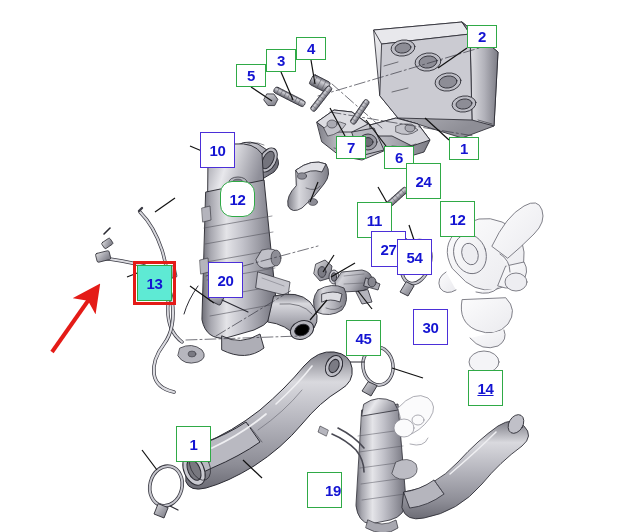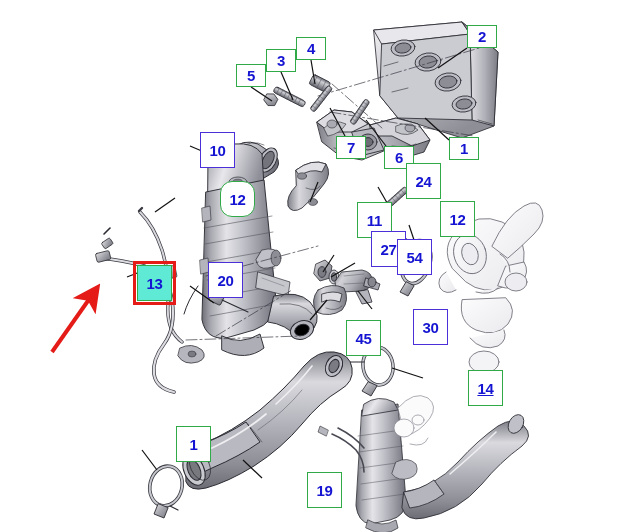--- a/index.html
+++ b/index.html
@@ -515,18 +515,18 @@
       </div>
       <div class="callout sel w3" style="left: 92px; top: 265px;">
         <span>13</span>
       </div>
       <div class="callout green w3" style="left: 423px; top: 370px; text-decoration: underline;">
         <span>14</span>
       </div>
       <div class="callout green w3" style="left: 131px; top: 426px;">
         <span>1</span>
       </div>
-      <div class="callout green w3" style="left: 262px; top: 472px;">
+      <div class="callout green w3" style="left: 262px; top: 472px; justify-content: flex-end;">
         <span>19</span>
       </div>
     </div>
 
 </div>
 
 </body></html>

